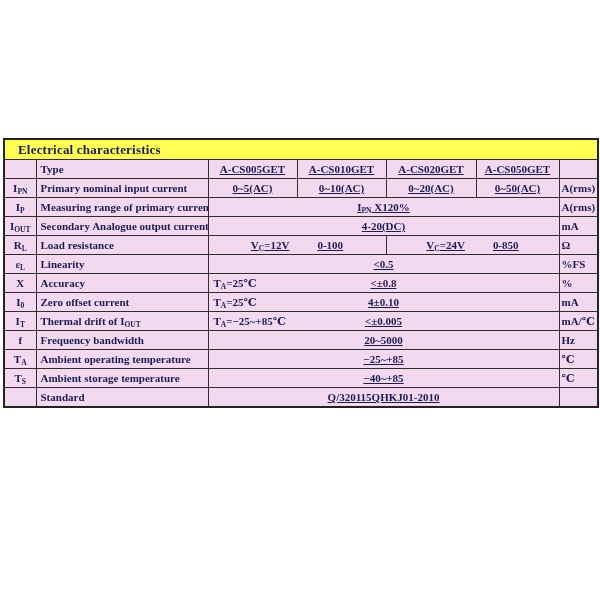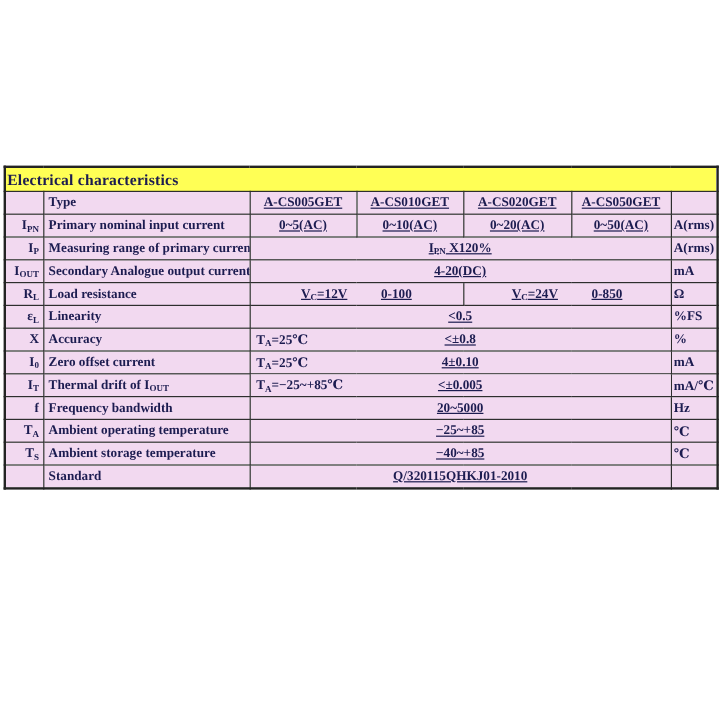--- a/index.html
+++ b/index.html
@@ -12,23 +12,23 @@
     border-collapse:collapse;table-layout:fixed;width:594px;
     border:2px solid #232323;
   }
   td{
     border:1px solid #2e2e2e;background:#f2d9f0;color:#1c1c50;
     font-weight:bold;font-size:11px;height:18px;padding:0 2px;
     overflow:hidden;white-space:nowrap;
   }
   .title-cell{
     background:#ffff55;font-size:13px;text-align:left;
-    padding-left:1px;height:19px;letter-spacing:0.2px;
+    padding-left:13px;height:19px;letter-spacing:0.2px;
   }
-  .sym{text-align:right;padding:0 3px;margin-top:16px;}
+  .sym{text-align:center;padding:0 3px;margin-top:16px;}
   .lbl{text-align:left;padding-left:4px;}
   .val{text-align:center;text-decoration:underline;}
   .unit{}
   .cond-cell{position:relative;text-align:center;margin-top:44px;}
   .cond{
     position:absolute;left:5px;top:50%;transform:translateY(-50%);
     white-space:nowrap;
   }
   sub{font-size:7.5px;line-height:0;vertical-align:-2px;}
   .gap{margin-left:28px;}

